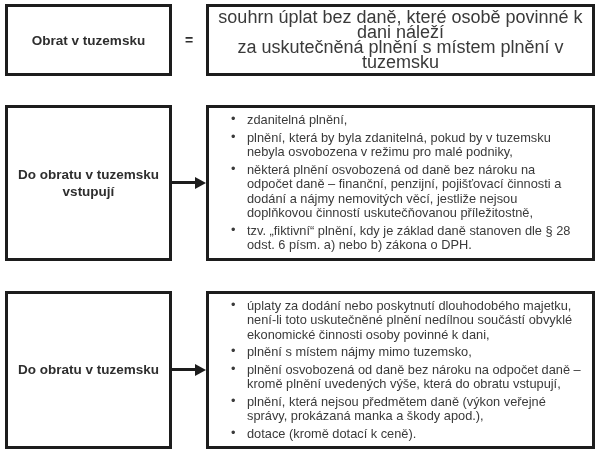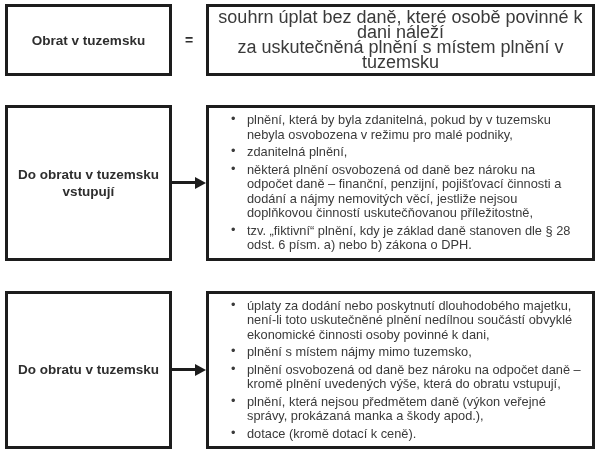--- a/index.html
+++ b/index.html
@@ -135,22 +135,22 @@
       <span>vstupují</span>
     </div>
     <div class="connector">
       <span class="arrow">
         <span class="arrow-line"></span>
         <span class="arrow-head"></span>
       </span>
     </div>
     <div class="box right-box">
       <ul class="bullets">
+        <li>zdanitelná plnění,</li>
         <li>plnění, která by byla zdanitelná, pokud by v tuzemsku nebyla osvobozena v režimu pro malé podniky,</li>
-        <li>zdanitelná plnění,</li>
         <li>některá plnění osvobozená od daně bez nároku na odpočet daně – finanční, penzijní, pojišťovací činnosti a dodání a nájmy nemovitých věcí, jestliže nejsou doplňkovou činností uskutečňovanou příležitostně,</li>
         <li>tzv. „fiktivní“ plnění, kdy je základ daně stanoven dle § 28 odst. 6 písm. a) nebo b) zákona o DPH.</li>
       </ul>
     </div>
   </div>
 
   <div class="row row-excluded">
     <div class="box left-box">
       <span>Do obratu v tuzemsku</span>
     </div>

